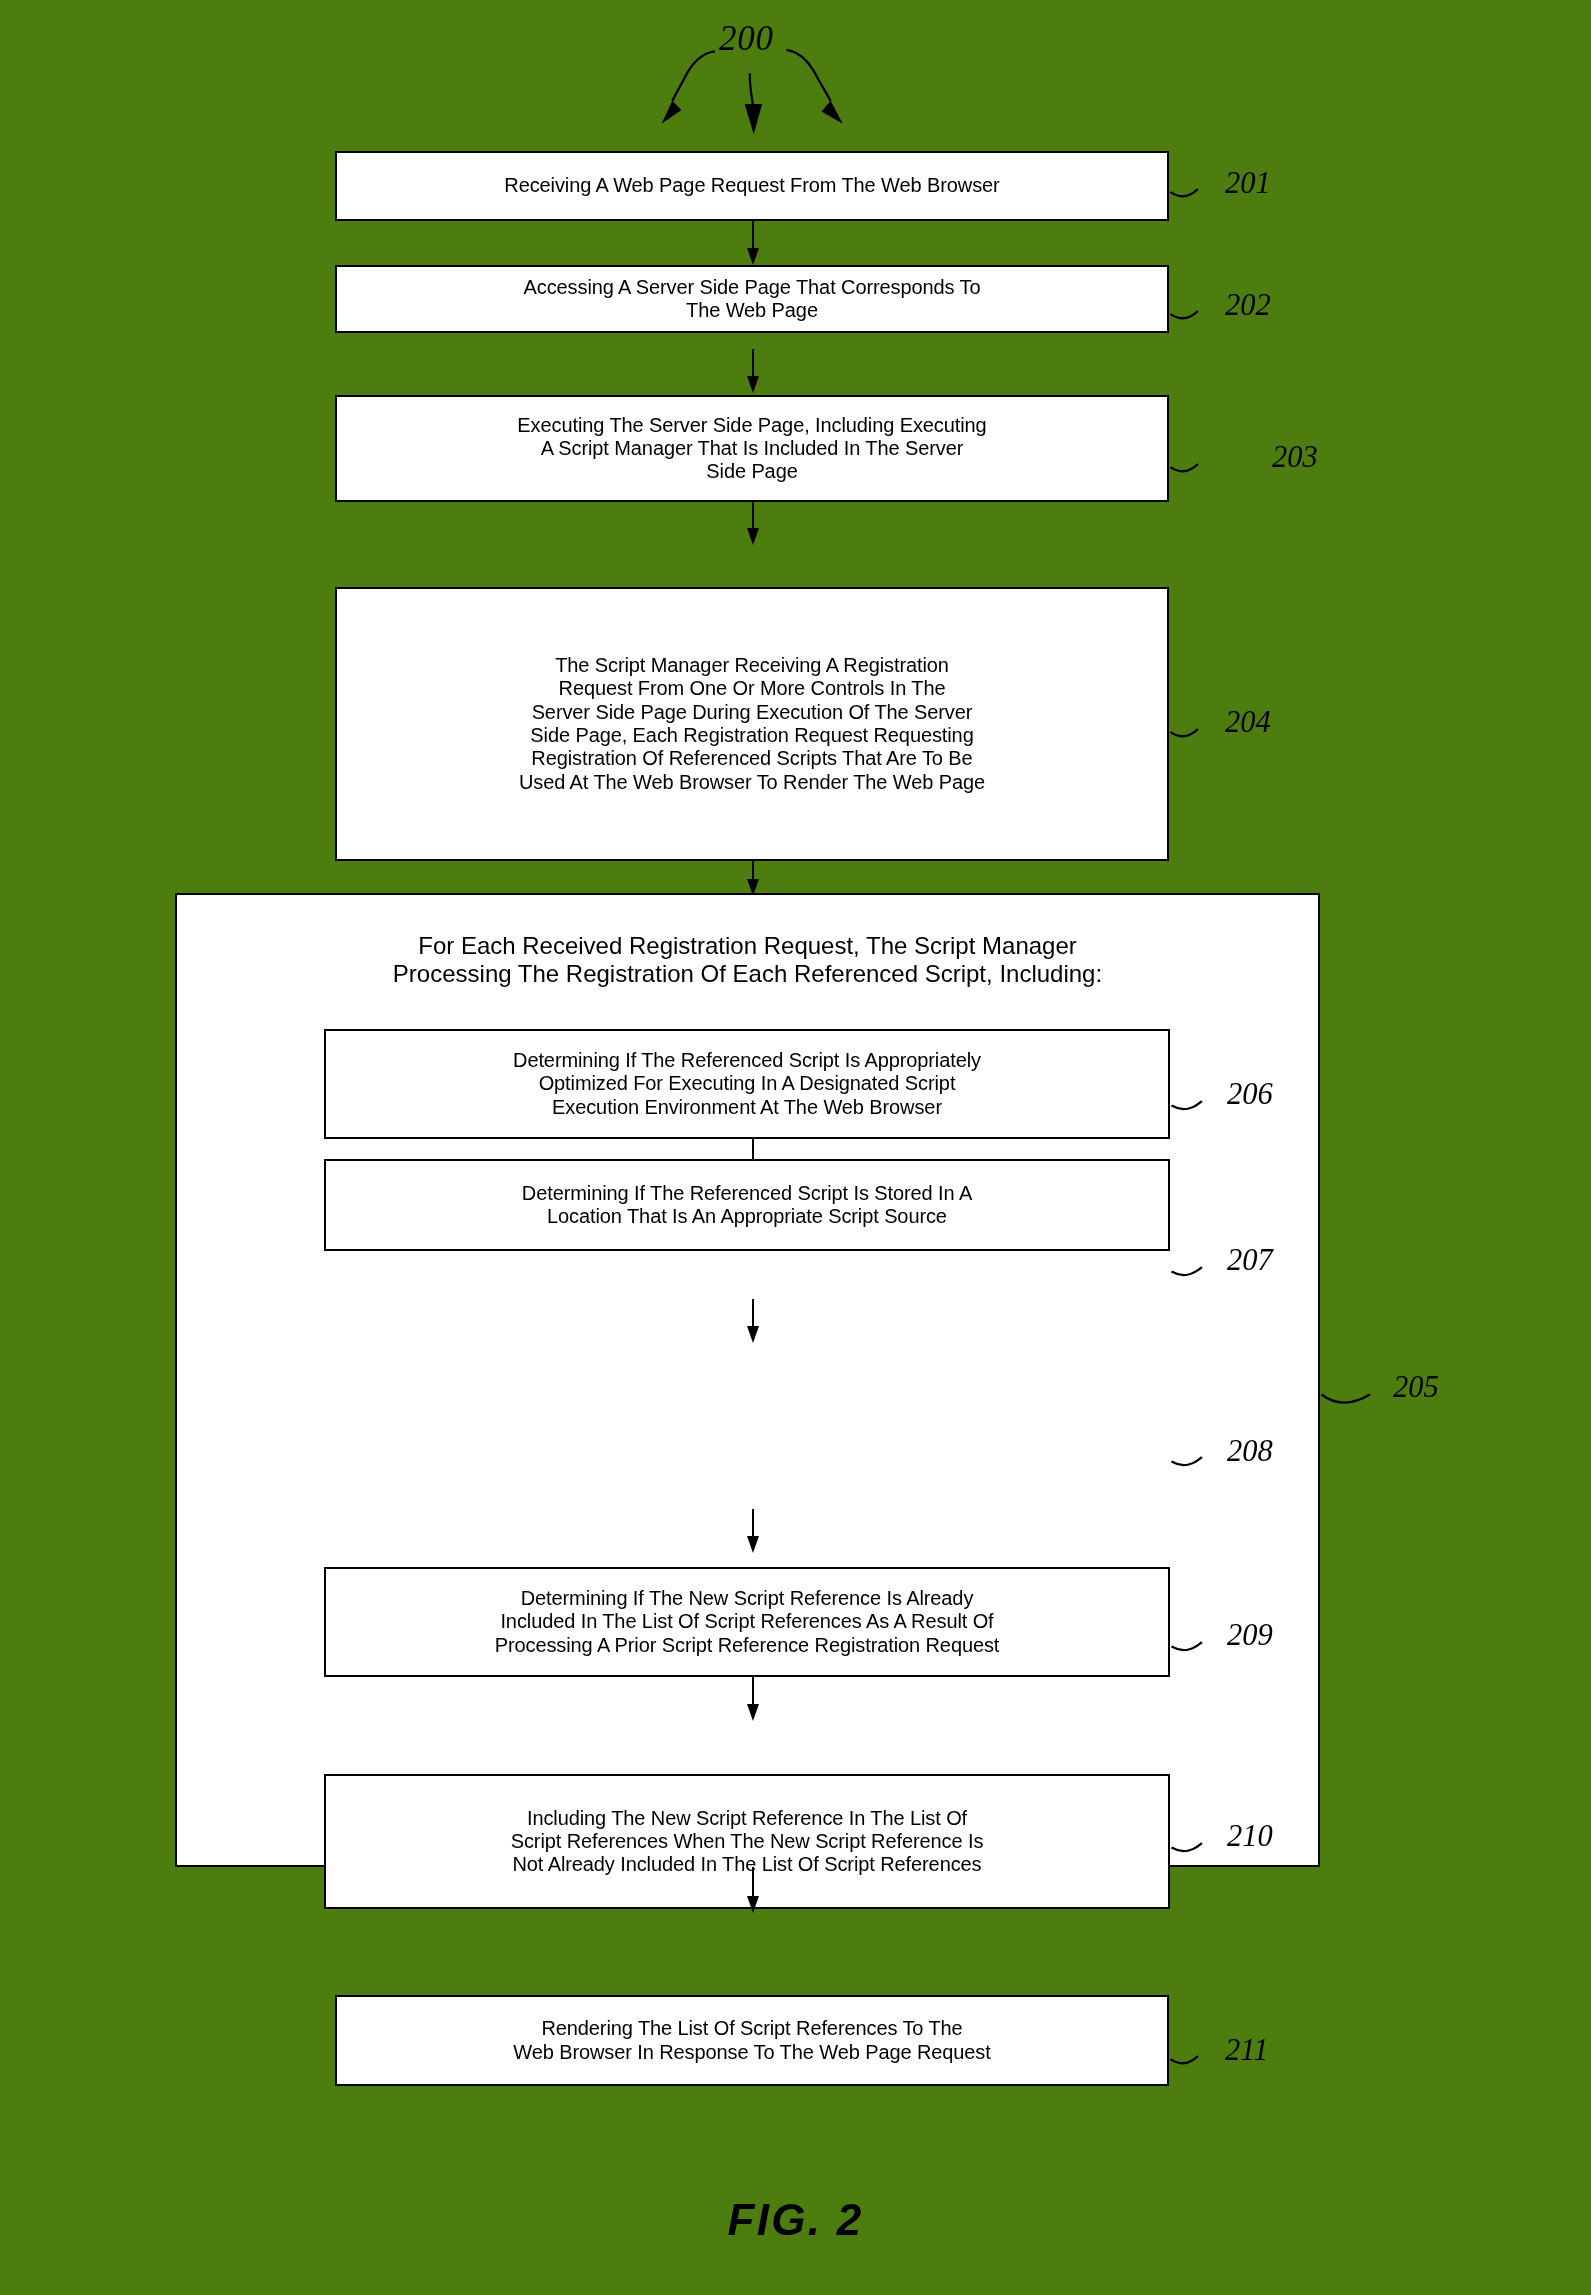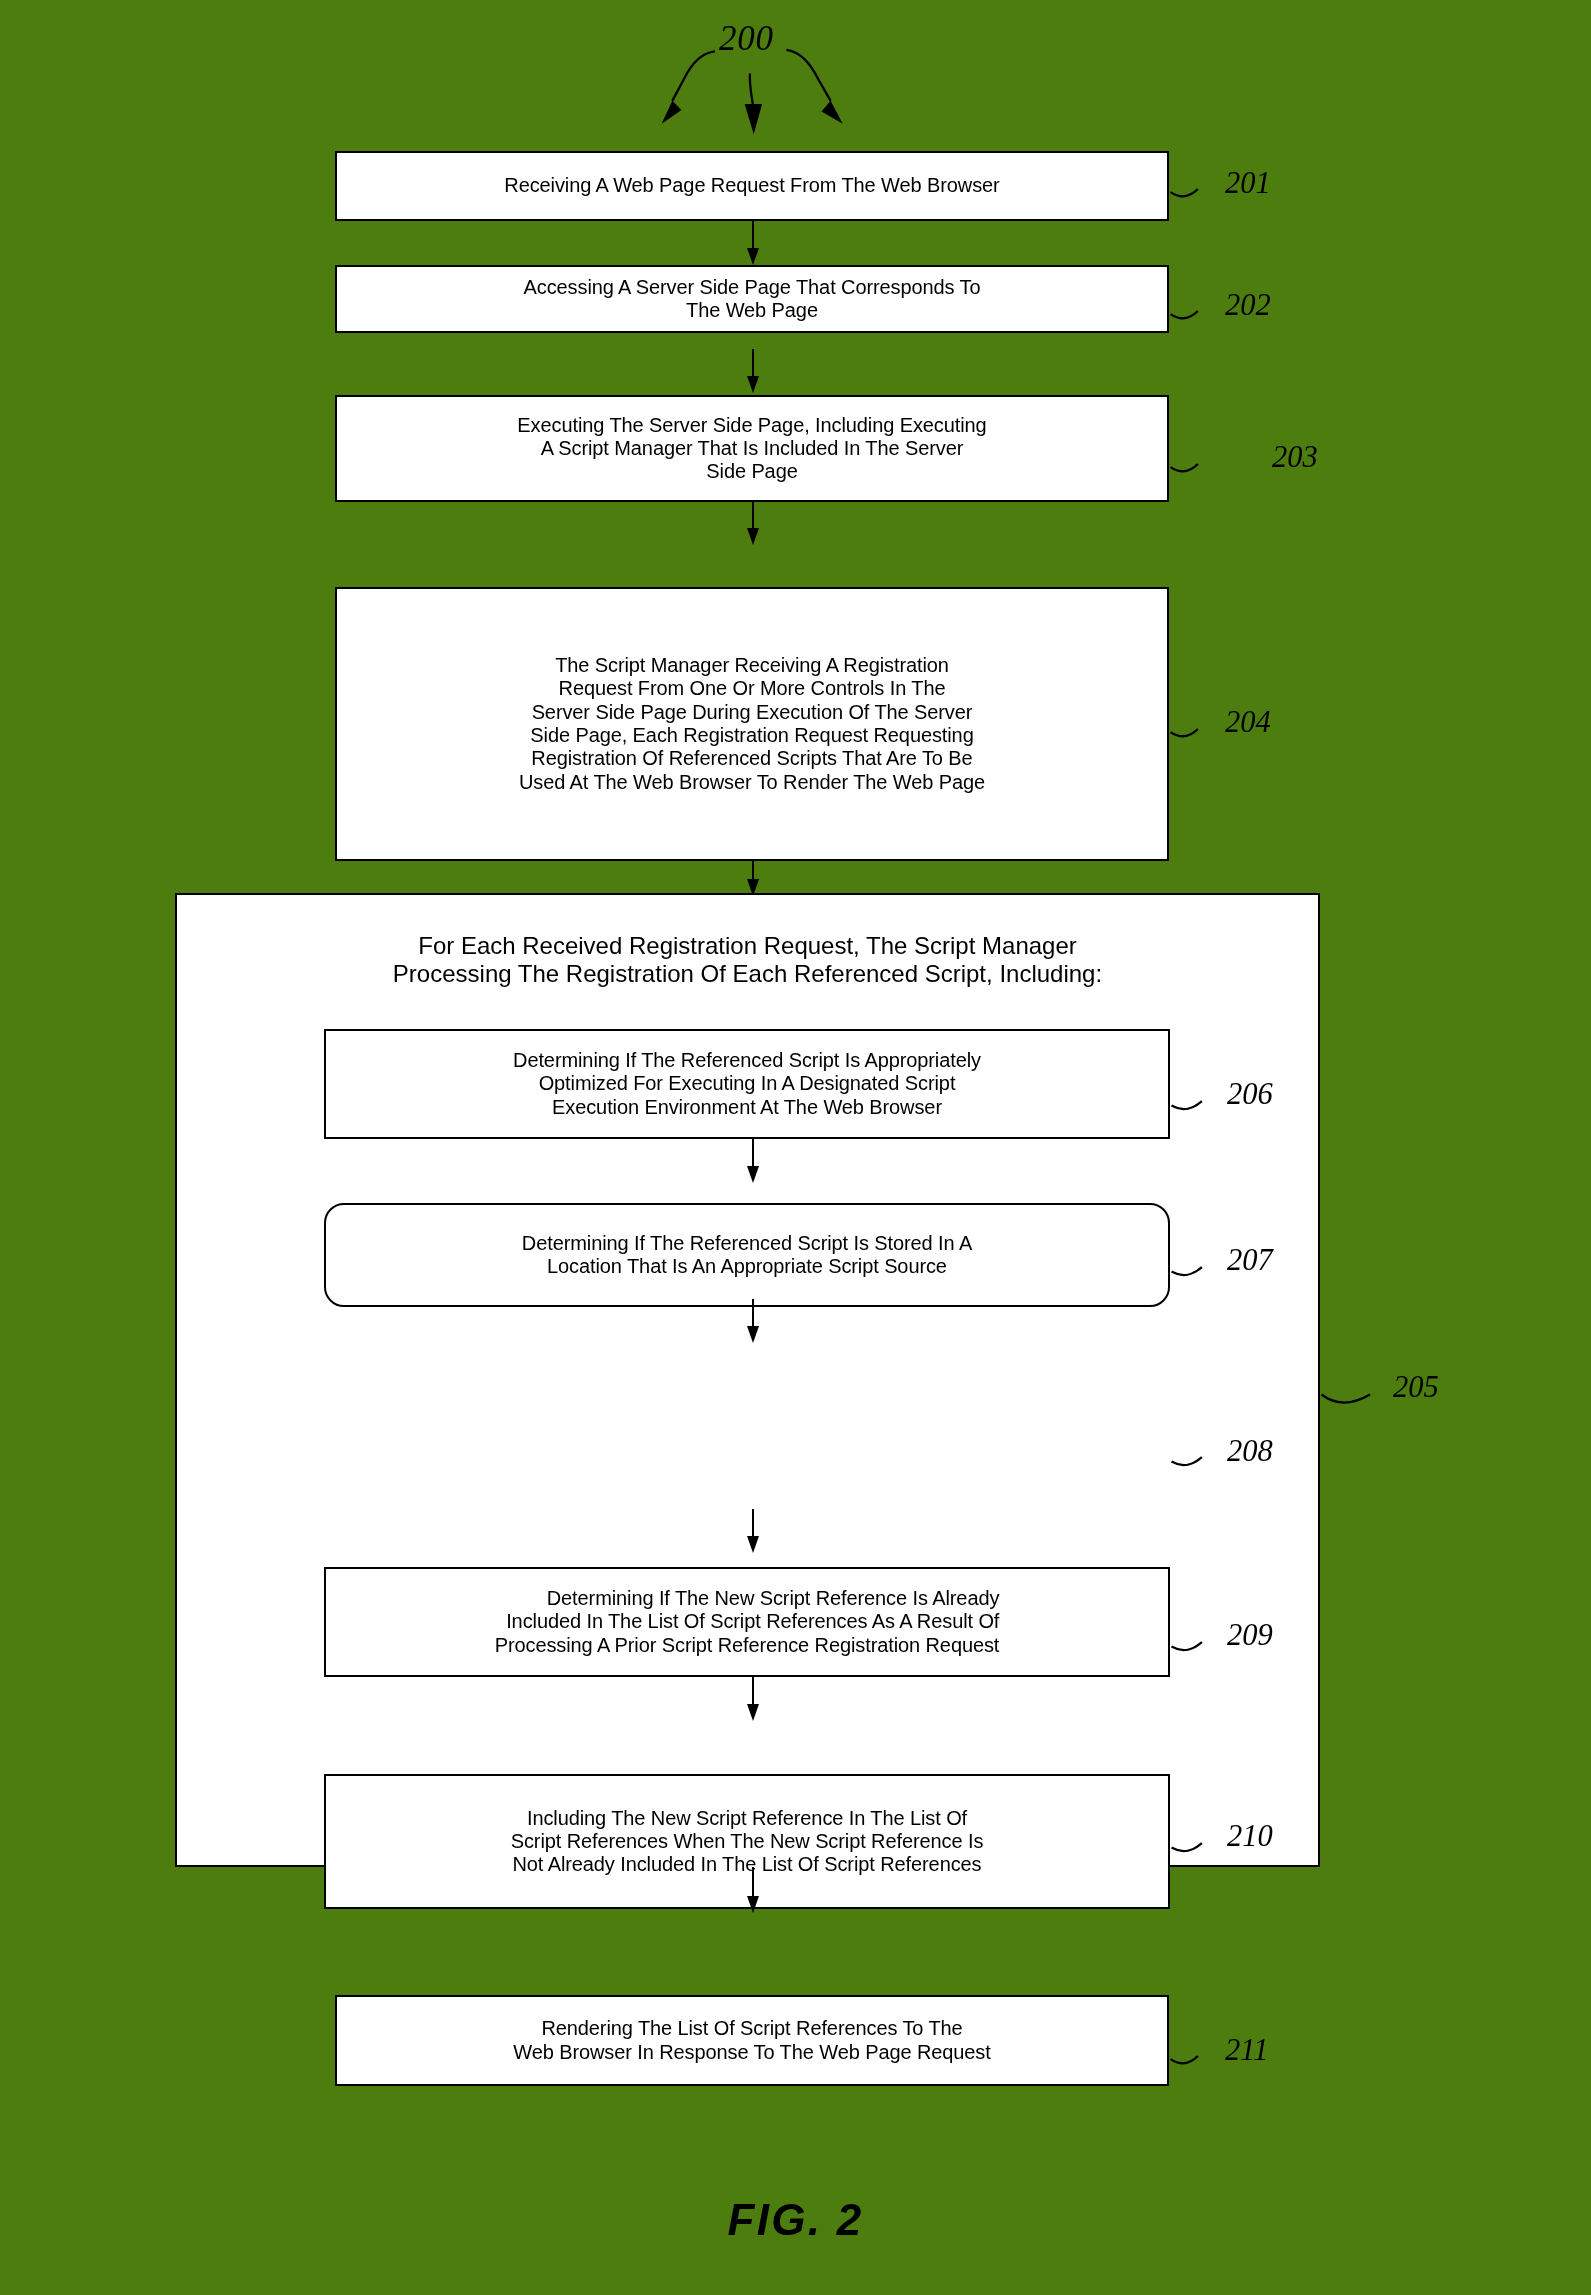--- a/index.html
+++ b/index.html
@@ -220,21 +220,21 @@
   <svg class="leader" style="left:1170px; top:1081px; width:76px; height:34px;" viewBox="0 0 100 44">
     <path d="M 2 32 C 16 40 28 38 42 26" fill="none" stroke="#000" stroke-width="3"></path>
   </svg>
   <div class="refnum" style="left:1227px; top:1079px;">206</div>
 
   <div class="connector" style="left:742px; top:1139px; height:44px;">
     <div class="stem" style="height:27px;"></div>
     <div class="head" style="top:27px;"></div>
   </div>
 
-  <div class="pbox" style="left:324px; top:1203px; width:846px; height:104px;border-radius:20px;">
+  <div class="pbox" style="left:324px; top:1159px; width:846px; height:92px;">
     <div class="txt">Determining If The Referenced Script Is Stored In A
 Location That Is An Appropriate Script Source</div>
   </div>
   <svg class="leader" style="left:1170px; top:1247px; width:76px; height:34px;" viewBox="0 0 100 44">
     <path d="M 2 32 C 16 40 28 38 42 26" fill="none" stroke="#000" stroke-width="3"></path>
   </svg>
   <div class="refnum" style="left:1227px; top:1245px;">207</div>
 
   <div class="connector" style="left:742px; top:1299px; height:44px;">
     <div class="stem" style="height:27px;"></div>
@@ -244,21 +244,21 @@
   <svg class="leader" style="left:1170px; top:1437px; width:76px; height:34px;" viewBox="0 0 100 44">
     <path d="M 2 32 C 16 40 28 38 42 26" fill="none" stroke="#000" stroke-width="3"></path>
   </svg>
   <div class="refnum" style="left:1227px; top:1436px;">208</div>
 
   <div class="connector" style="left:742px; top:1509px; height:44px;">
     <div class="stem" style="height:27px;"></div>
     <div class="head" style="top:27px;"></div>
   </div>
 
-  <div class="pbox" style="left:324px; top:1567px; width:846px; height:110px;text-align:right;">
+  <div class="pbox" style="left:324px; top:1567px; width:846px; height:110px;">
     <div class="txt">Determining If The New Script Reference Is Already
 Included In The List Of Script References As A Result Of
 Processing A Prior Script Reference Registration Request</div>
   </div>
   <svg class="leader" style="left:1170px; top:1622px; width:76px; height:34px;" viewBox="0 0 100 44">
     <path d="M 2 32 C 16 40 28 38 42 26" fill="none" stroke="#000" stroke-width="3"></path>
   </svg>
   <div class="refnum" style="left:1227px; top:1620px;">209</div>
 
   <div class="connector" style="left:742px; top:1677px; height:44px;">

